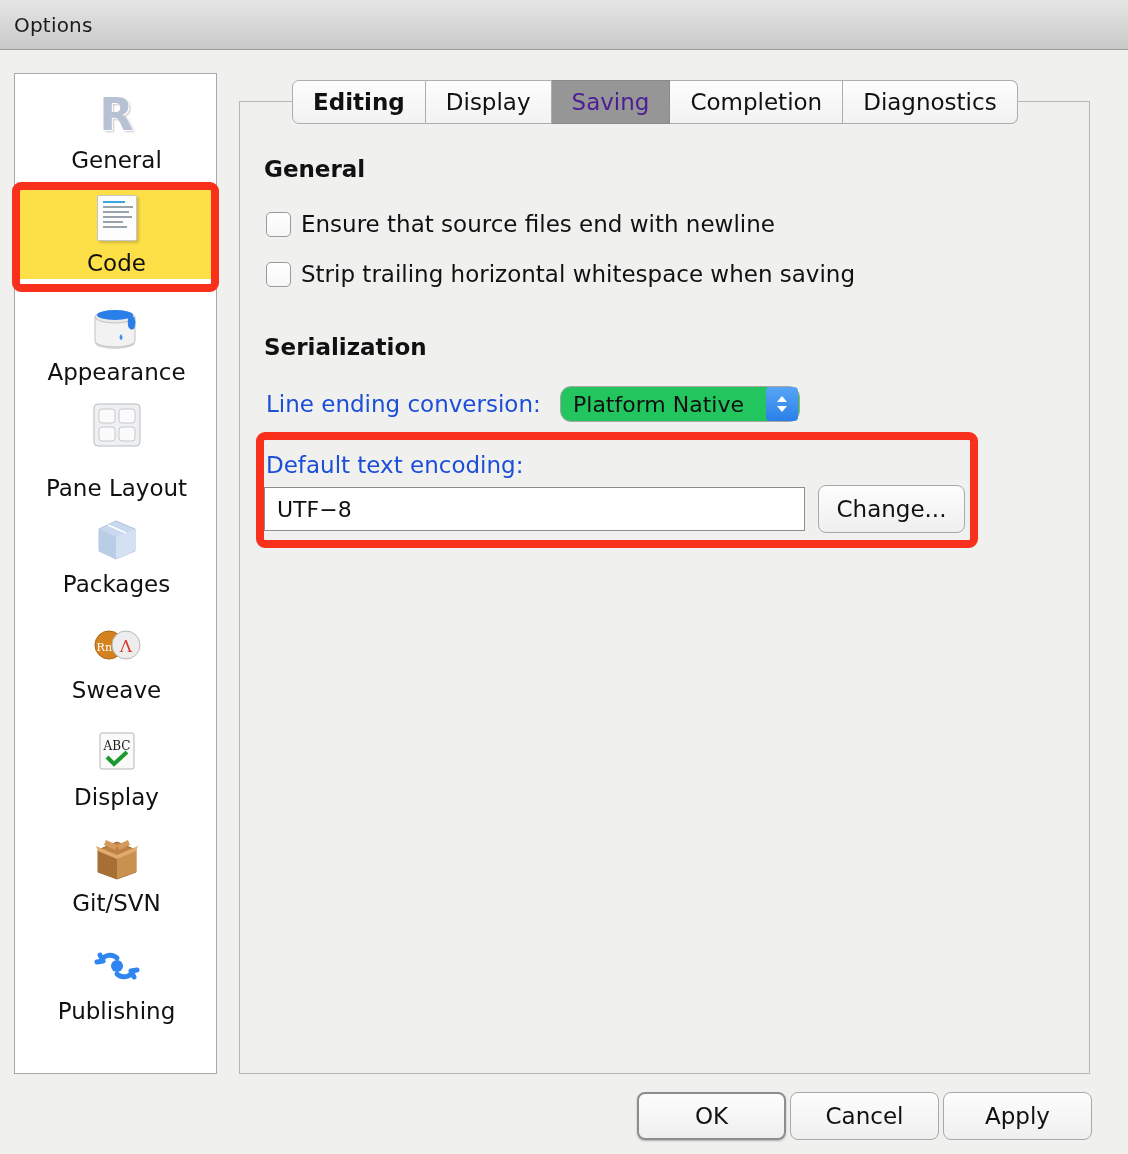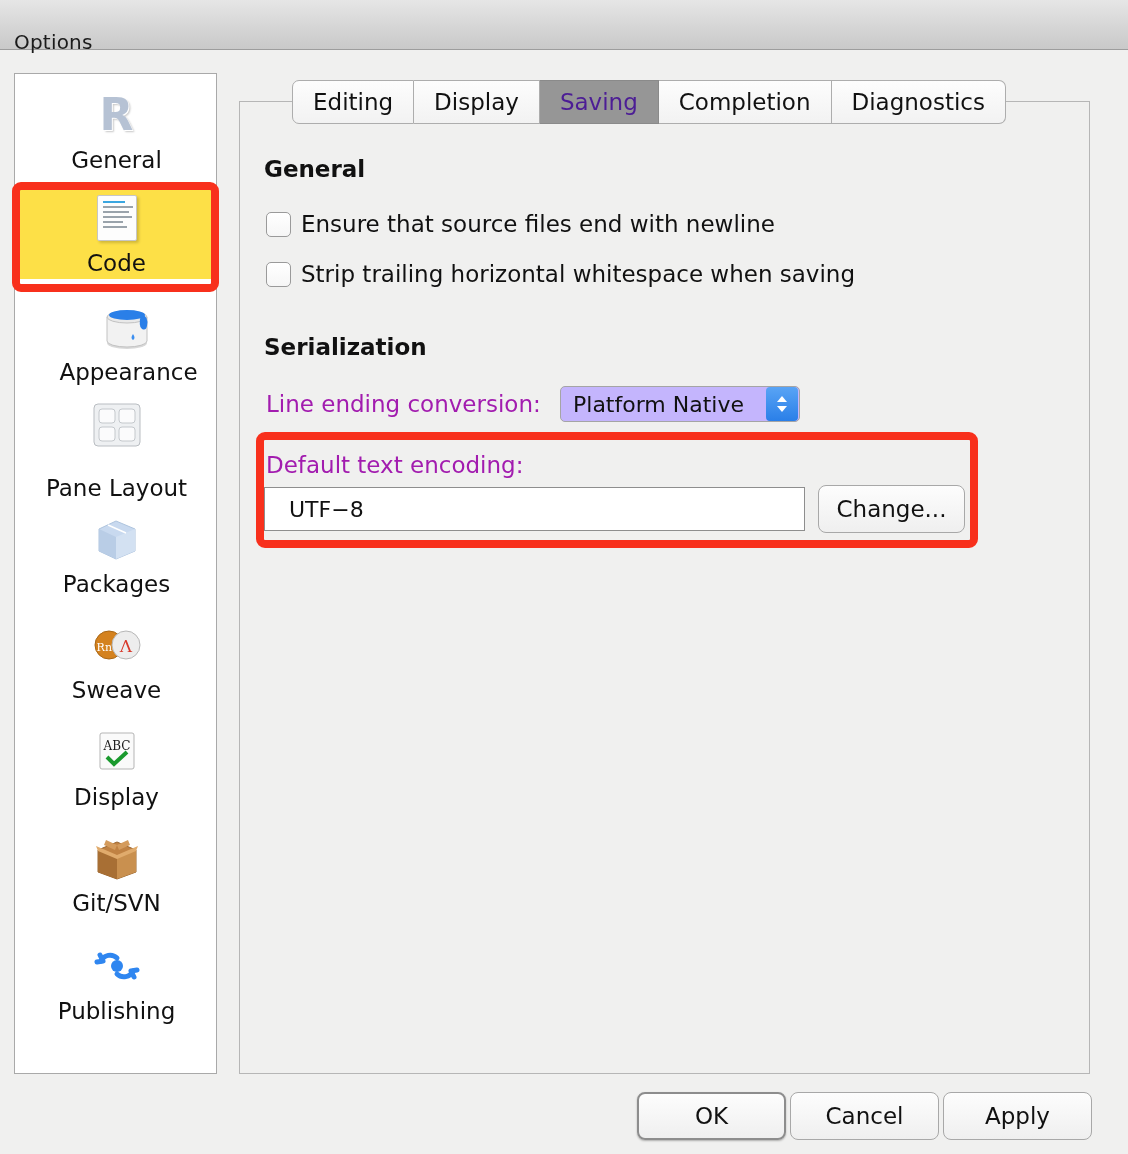--- a/index.html
+++ b/index.html
@@ -19,21 +19,21 @@
   }
 
   
   #titlebar {
     position: absolute; left: 0; top: 0;
     width: 1128px; height: 50px;
     background: linear-gradient(to bottom, #e6e6e6 0%, #d7d7d7 50%, #c9c9c9 100%);
     border-bottom: 1px solid #9d9d9d;
   }
   #titlebar .title {
-    position: absolute; left: 14px; top: 30px;
+    position: absolute; left: 14px; top: 13px;
     font-size: 20px; color: #1b1b1b;
     letter-spacing: .2px;
   }
 
   
   #sidebar {
     position: absolute; left: 14px; top: 73px;
     width: 203px; height: 1001px;
     background: #ffffff;
     border: 1px solid #a9a9a9;
@@ -84,20 +84,21 @@
     background: linear-gradient(to bottom, #fdfdfd 0%, #f2f2f2 100%);
     border: 1px solid #adadad;
     border-left-width: 0;
     cursor: default;
     white-space: nowrap;
   }
   .tab:first-child {
     border-left-width: 1px;
     border-top-left-radius: 7px;
     border-bottom-left-radius: 7px;
+    font-weight: bold;
   }
   .tab:last-child {
     border-top-right-radius: 7px;
     border-bottom-right-radius: 7px;
     justify-content: center;
   }
   .tab.active {
     background: #969696;
     color: #4c1d95;
     border-color: #8a8a8a;
@@ -121,30 +122,30 @@
     background: linear-gradient(to bottom, #ffffff 0%, #f6f6f6 100%);
     flex: none;
   }
   .check-row .ctext {
     font-size: 23px; color: #111;
     margin-left: 10px; white-space: nowrap;
   }
 
   .field-label {
     position: absolute;
-    font-size: 23px; color: #a21caf; white-space: nowrap;
+    font-size: 23px; color: #1d4ed8; white-space: nowrap;
   }
 
   
   #line-ending-popup {
     position: absolute; left: 560px; top: 386px;
     width: 240px; height: 36px;
-    background: #c4b5fd;
+    background: #22c55e;
     border: 1px solid #a5a5a5;
-    border-radius: 5px;
+    border-radius: 11px;
     display: flex; align-items: center;
     cursor: default;
   }
   #line-ending-popup .pv {
     flex: 1; font-size: 22px; color: #111;
     padding-left: 12px; white-space: nowrap;
   }
   #line-ending-popup .stepper {
     width: 32px; height: 34px;
     margin-right: 1px;
@@ -159,21 +160,21 @@
   
   #encoding-field {
     position: absolute; left: 264px; top: 487px;
     width: 541px; height: 44px;
     background: #ffffff;
     border: 1px solid #8e8e8e;
     display: flex; align-items: center;
     cursor: text;
   }
   #encoding-field .val {
-    font-size: 22px; color: #111; padding-left: 24px;
+    font-size: 22px; color: #111; padding-left: 12px;
   }
 
   
   .btn {
     display: flex; align-items: center; justify-content: center;
     background: linear-gradient(to bottom, #fdfdfd 0%, #efefef 100%);
     border: 1px solid #a8a8a8;
     border-radius: 8px;
     font-size: 23px; color: #111;
     cursor: default;
@@ -230,21 +231,21 @@
           <div class="l" style="width:30px;"></div>
           <div class="l" style="width:26px;"></div>
           <div class="l" style="width:29px;"></div>
           <div class="l" style="width:20px;"></div>
           <div class="l" style="width:24px;"></div>
         </div>
       </div>
       <div class="lbl">Code</div>
     </div>
 
-    <div class="side-item" style="top:222px;height:92px;margin-left:12px;">
+    <div class="side-item" style="top:222px;height:92px;">
       <div class="ico">
         <svg width="56" height="52" viewBox="0 0 56 52">
           <ellipse cx="26" cy="42" rx="20" ry="6" fill="#d9d9d9"></ellipse>
           <path d="M6 16 h40 v24 a20 6 0 0 1 -40 0 z" fill="#f2f2f2" stroke="#c2c2c2"></path>
           <ellipse cx="26" cy="16" rx="20" ry="6" fill="#e9e9e9" stroke="#c2c2c2"></ellipse>
           <path d="M8 14 a18 5 0 0 1 36 0 a18 5 0 0 1 -36 0 z" fill="#2a7fe8"></path>
           <path d="M40 13 q8 2 6 12 q-1 5 -5 3 q-4 -2 -1 -15 z" fill="#2a7fe8"></path>
           <path d="M32 33 q3 4 0 6 q-3 -2 0 -6 z" fill="#3b8ef0"></path>
         </svg>
       </div>

